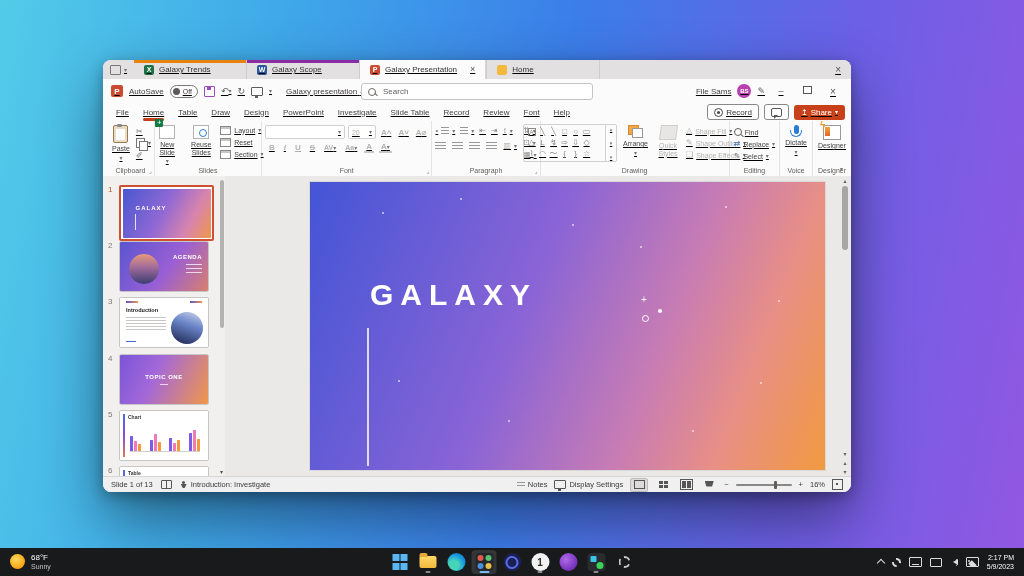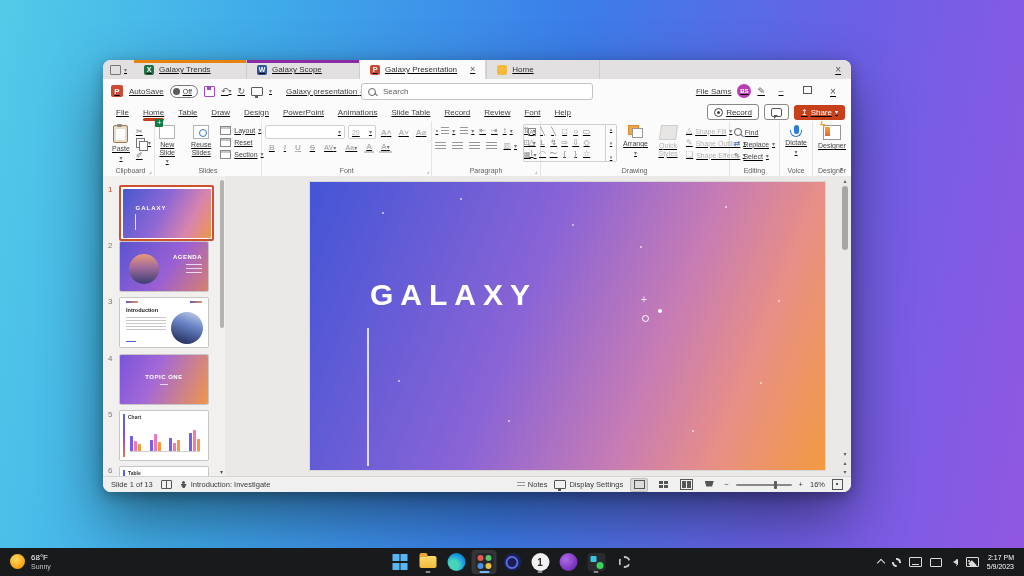--- a/index.html
+++ b/index.html
@@ -248,21 +248,21 @@
       <span class="cap" style="font-size:10px">×</span>
     </div>
 
     <div class="rt">
       <span class="rtab">File</span>
       <span class="rtab active">Home</span>
       <span class="rtab">Table</span>
       <span class="rtab">Draw</span>
       <span class="rtab">Design</span>
       <span class="rtab">PowerPoint</span>
-      <span class="rtab">Animations</span>
+      <span class="rtab">Investigate</span>
       <span class="rtab">Slide Table</span>
       <span class="rtab">Record</span>
       <span class="rtab">Review</span>
       <span class="rtab">Font</span>
       <span class="rtab">Help</span>
       <div class="rt-right">
         <span class="pill">
           <span class="recdot"></span>
           <span>Record</span>
         </span>

